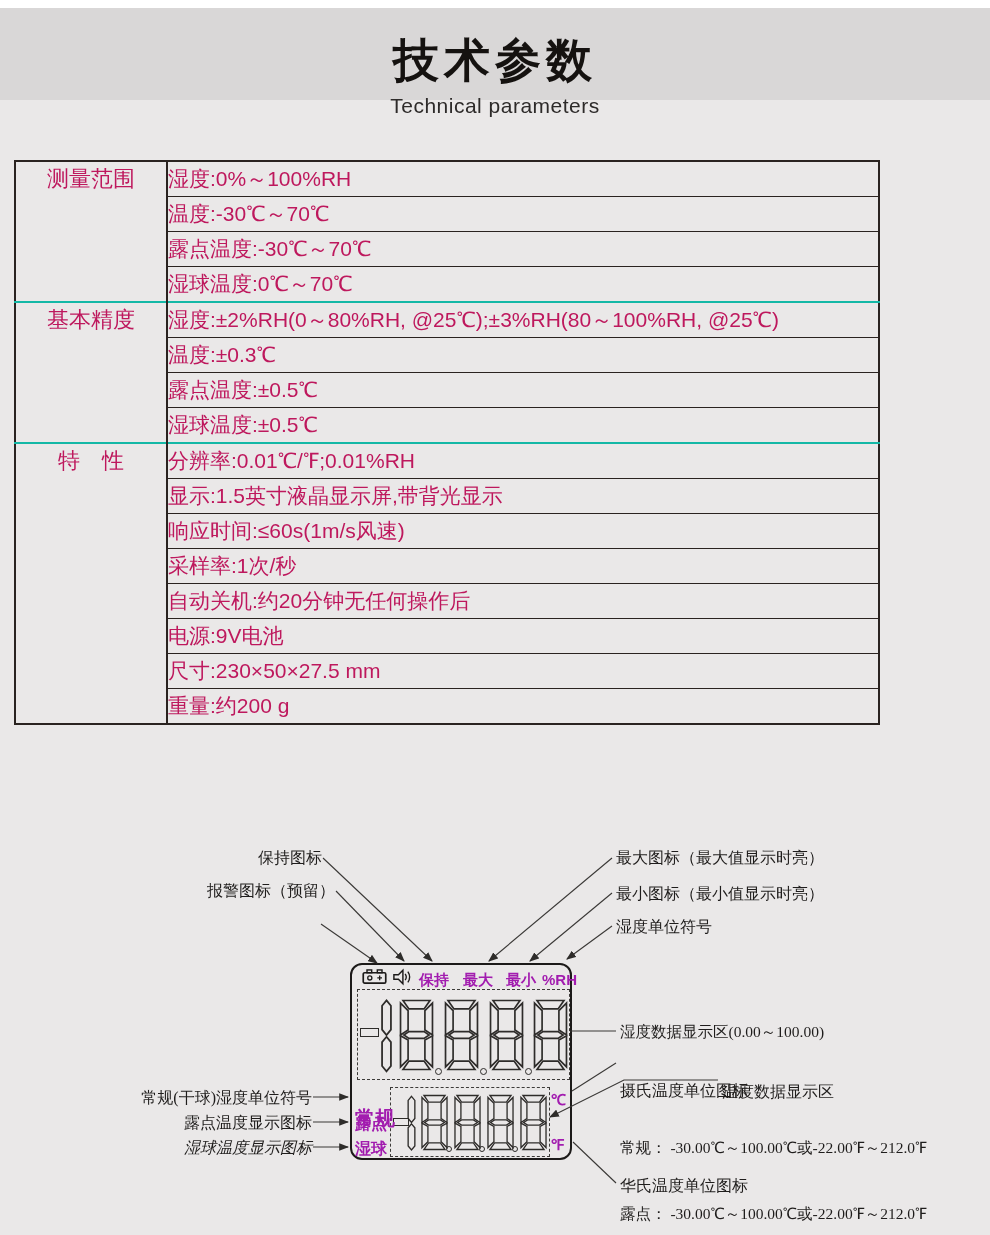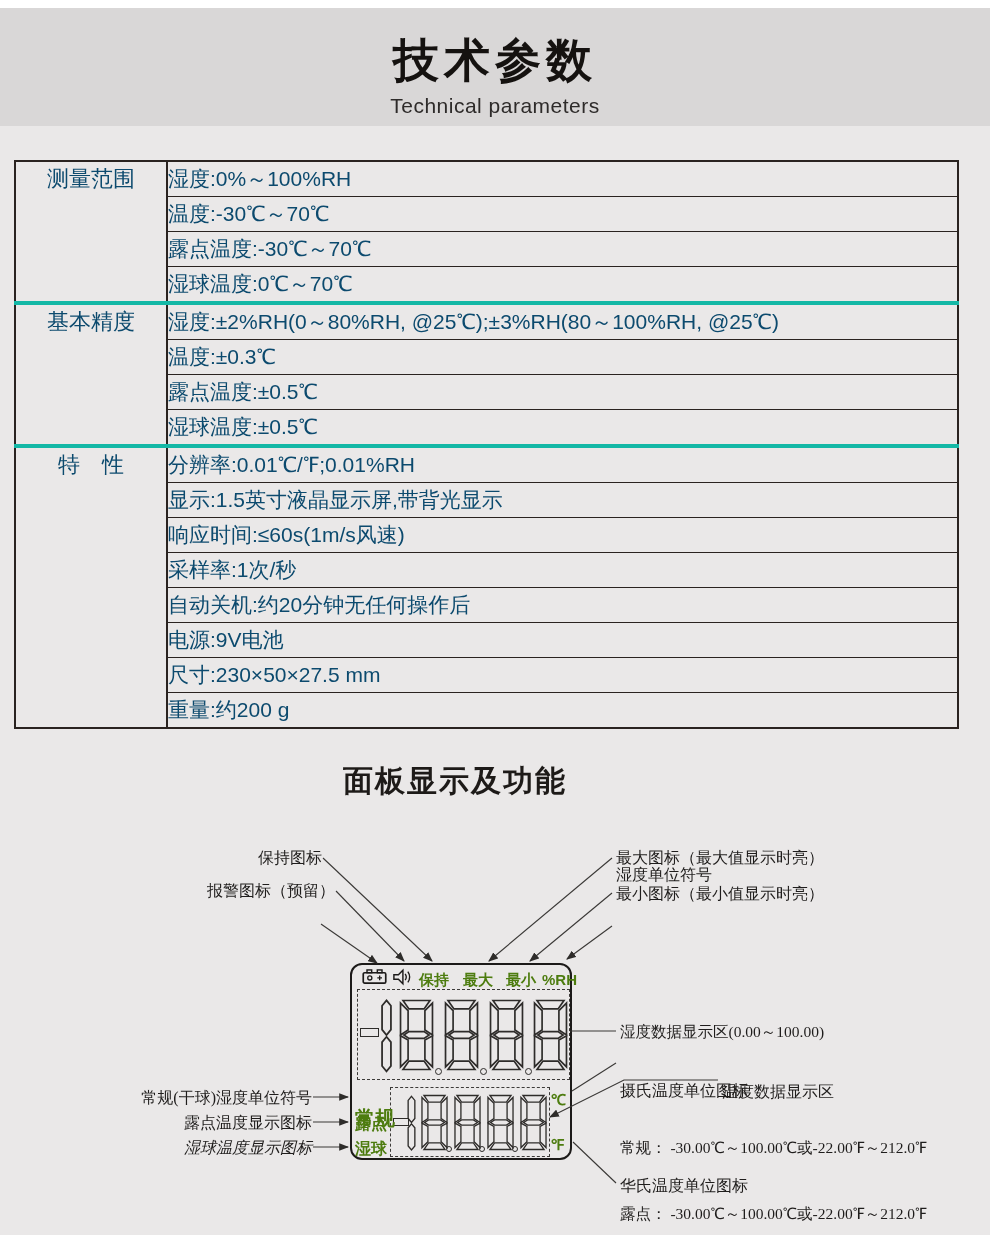--- a/index.html
+++ b/index.html
@@ -1,31 +1,31 @@
 <!DOCTYPE html>
 <html><head>
 <meta charset="utf-8">
 <style>
   html,body{margin:0;padding:0;}
   .page{
     position:relative; width:990px; height:1235px; overflow:hidden;
     background:#eae8e8; font-family:"Liberation Sans", sans-serif; color:#262220;
   }
   .top-strip{position:absolute;left:0;top:0;width:990px;height:8px;background:#ffffff;}
-  .header-band{position:absolute;left:0;top:8px;width:990px;height:118px;background:#d9d7d7;text-align:center;}
+  .header-band{position:absolute;left:0;top:8px;width:990px;height:92px;background:#d9d7d7;text-align:center;}
   .main-title{margin:0;padding-top:22px;font-size:46px;font-weight:700;letter-spacing:5px;color:#151210;}
   .sub-title{margin:2px 0 0 0;font-size:21px;color:#2e2b2a;letter-spacing:0.5px;}
 
   
   table.spec{
-    position:absolute;left:14px;top:160px;width:945px;
+    position:absolute;left:14px;top:160px;width:866px;
     border-collapse:collapse; table-layout:fixed;
-    font-size:21px; font-weight:500; color:#0c4a6e;
-  }
-  table.spec tbody{border-top:4px solid #14b8a6;}
+    font-size:21px; font-weight:500; color:#be185d;
+  }
+  table.spec tbody{border-top:2px solid #14b8a6;}
   table.spec tbody:first-child{border-top:none;}
   table.spec{border:2px solid #2a2320;}
   th.sec{
     width:150px; border-right:2px solid #2a2320; vertical-align:top;
     font-weight:500; font-size:22px; text-align:center; padding:0; line-height:34px;
   }
   td.val{
     height:34px; line-height:34px; padding:0 0 0 0;
     border-bottom:1.5px solid #2a2320; white-space:nowrap; overflow:hidden;
   }
@@ -39,21 +39,21 @@
     font-size:16px; color:#1f1d1c; white-space:nowrap; line-height:18px;
   }
   .callout.small{font-size:15.5px;}
   .ranges{position:absolute;font-family:"Liberation Serif", serif;font-size:15.5px;color:#1f1d1c;white-space:pre;line-height:22px;}
 
   
   .lcd{
     position:absolute; left:350px; top:963px; width:222px; height:197px;
     border:2.5px solid #1c1a19; border-radius:12px; box-sizing:border-box;
   }
-  .lcd-label{position:absolute;font-weight:700;color:#4d7c0f;font-size:15px;white-space:nowrap;text-align:right;}
+  .lcd-label{position:absolute;font-weight:700;color:#a21caf;font-size:15px;white-space:nowrap;text-align:right;}
   .dash-box{position:absolute;border:1.6px dashed #3c3a38;box-sizing:border-box;}
   .dig{position:absolute;}
   .dig svg, .icon svg{display:block;}
   .dp{position:absolute;width:7px;height:7px;border:1.6px solid #2e2c2a;border-radius:50%;box-sizing:border-box;}
   .minus{position:absolute;border:1.6px solid #2e2c2a;box-sizing:border-box;}
   .icon{position:absolute;}
 
   .overlay{position:absolute;left:0;top:0;width:990px;height:1235px;pointer-events:none;}
   .seg{fill:none;stroke:#2e2c2a;stroke-width:2;}
 </style>
@@ -121,21 +121,20 @@
         </tr>
       <tr>
           <td class="val">尺寸:230×50×27.5 mm</td>
         </tr>
       <tr>
           <td class="val">重量:约200 g</td>
         </tr>
     </tbody>
   </table>
 
-  <div class="panel-title">面板显示及功能</div>
 
   <svg width="0" height="0" style="position:absolute">
     <defs>
       <symbol id="seg7" viewBox="0 0 44 88">
         <polygon class="seg" points="6,3 38,3 31,13 13,13"></polygon>
         <polygon class="seg" points="3,6 12,15 12,38 3,44"></polygon>
         <polygon class="seg" points="41,6 41,44 32,38 32,15"></polygon>
         <polygon class="seg" points="7,44 13,40 31,40 37,44 31,48 13,48"></polygon>
         <polygon class="seg" points="3,45 12,50 12,73 3,82"></polygon>
         <polygon class="seg" points="41,45 41,82 32,73 32,50"></polygon>
@@ -238,21 +237,21 @@
     <span class="lcd-label" style="left:3px;top:149px;font-size:16px;">露点</span>
     <span class="lcd-label" style="left:3px;top:174px;font-size:16px;">湿球</span>
     <span class="lcd-label" style="left:199px;top:124px;">℃</span>
     <span class="lcd-label" style="left:199px;top:169px;">℉</span>
   </div>
 
   <div class="callout" style="right:668px;top:849px;">保持图标</div>
   <div class="callout" style="right:655px;top:882px;">报警图标（预留）</div>
   <div class="callout" style="left:616px;top:849px;">最大图标（最大值显示时亮）</div>
   <div class="callout" style="left:616px;top:885px;">最小图标（最小值显示时亮）</div>
-  <div class="callout" style="left:616px;top:866px;">湿度单位符号</div>
+  <div class="callout" style="left:616px;top:918px;">湿度单位符号</div>
   <div class="callout small" style="left:620px;top:1023px;">湿度数据显示区(0.00～100.00)</div>
   <div class="callout" style="left:620px;top:1055px;margin-top:27px;">摄氏温度单位图标</div>
   <div class="callout" style="left:722px;top:1068px;margin-top:15px;">温度数据显示区</div>
   <div class="ranges" style="left:620px;top:1093px;">
     <div>常规： -30.00℃～100.00℃或-22.00℉～212.0℉</div>
     <div>露点： -30.00℃～100.00℃或-22.00℉～212.0℉</div>
     
   </div>
   <div class="callout" style="left:620px;top:1177px;">华氏温度单位图标</div>
   <div class="callout" style="right:678px;top:1089px;">常规(干球)湿度单位符号</div>

